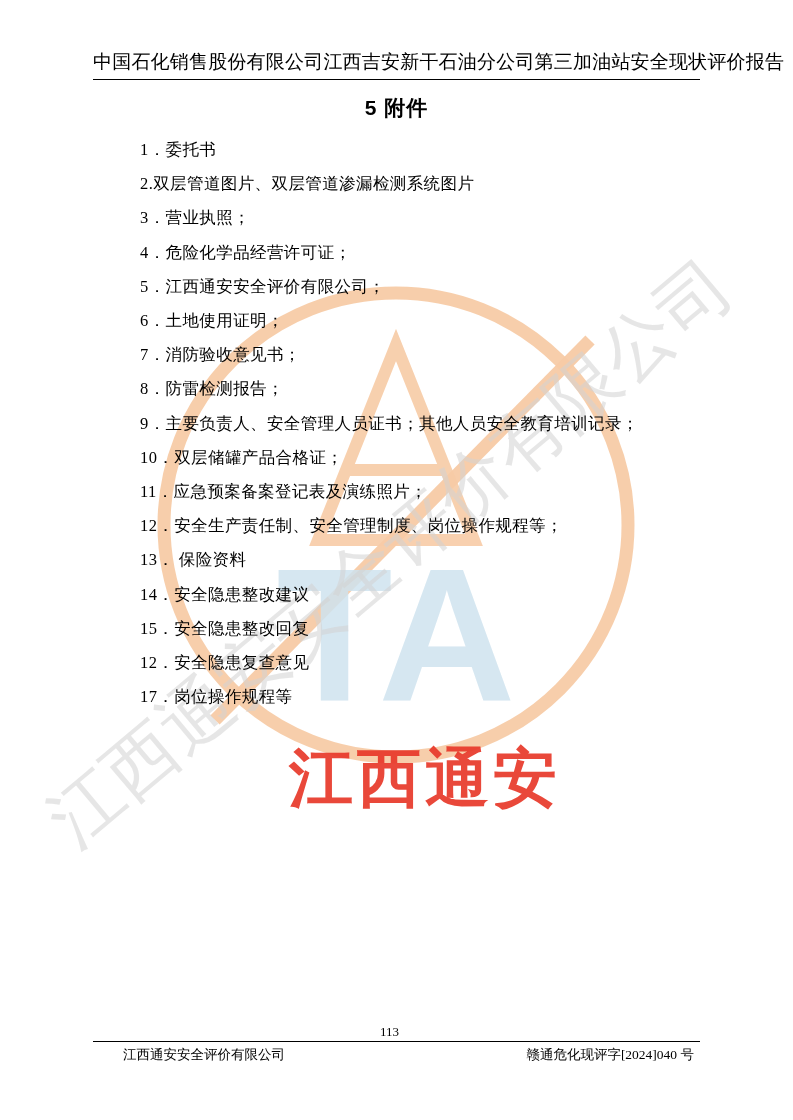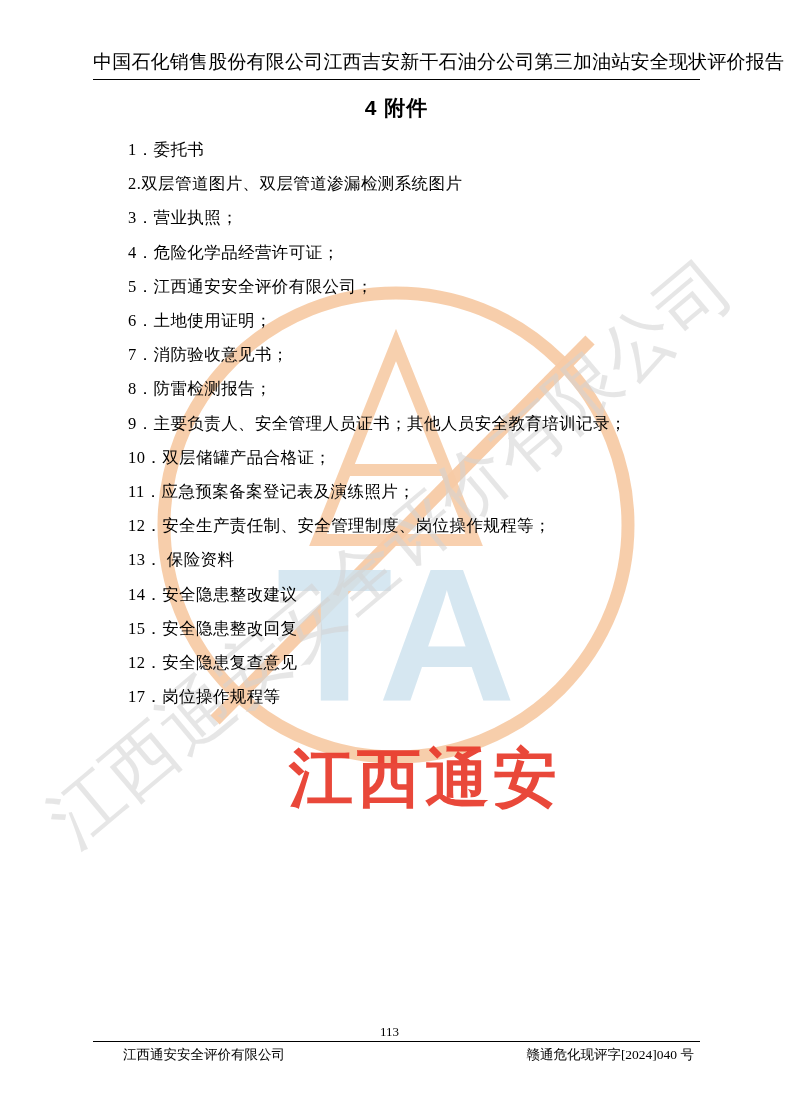--- a/index.html
+++ b/index.html
@@ -64,21 +64,21 @@
     font-size: 21px;
     font-weight: bold;
     letter-spacing: 1px;
     font-family: "Liberation Sans", "DejaVu Sans", sans-serif;
     z-index: 2;
   }
 
   
   .list {
     position: absolute;
-    left: 128px;
+    left: 140px;
     top: 133px;
     width: 560px;
     z-index: 2;
   }
   .list-item {
     font-size: 16.5px;
     line-height: 34.2px;
     white-space: nowrap;
     letter-spacing: 0.4px;
   }
@@ -148,21 +148,21 @@
     </g>
 
     <text x="425" y="800" text-anchor="middle" font-family="Liberation Sans, sans-serif" font-size="64" font-weight="bold" fill="#e8392a" opacity="0.92" letter-spacing="4">江西通安</text>
   </svg>
 
   <div class="doc-header">
     <span class="header-text">中国石化销售股份有限公司江西吉安新干石油分公司第三加油站安全现状评价报告</span>
   </div>
   <div class="header-rule"></div>
 
-  <div class="doc-title">4 附件</div>
+  <div class="doc-title">5 附件</div>
 
   <div class="list">
     <div class="list-item"><span class="num">1．</span><span class="txt">委托书</span></div>
     <div class="list-item"><span class="num">2.</span><span class="txt">双层管道图片、双层管道渗漏检测系统图片</span></div>
     <div class="list-item"><span class="num">3．</span><span class="txt">营业执照；</span></div>
     <div class="list-item"><span class="num">4．</span><span class="txt">危险化学品经营许可证；</span></div>
     <div class="list-item"><span class="num">5．</span><span class="txt">江西通安安全评价有限公司；</span></div>
     <div class="list-item"><span class="num">6．</span><span class="txt">土地使用证明；</span></div>
     <div class="list-item"><span class="num">7．</span><span class="txt">消防验收意见书；</span></div>
     <div class="list-item"><span class="num">8．</span><span class="txt">防雷检测报告；</span></div>

